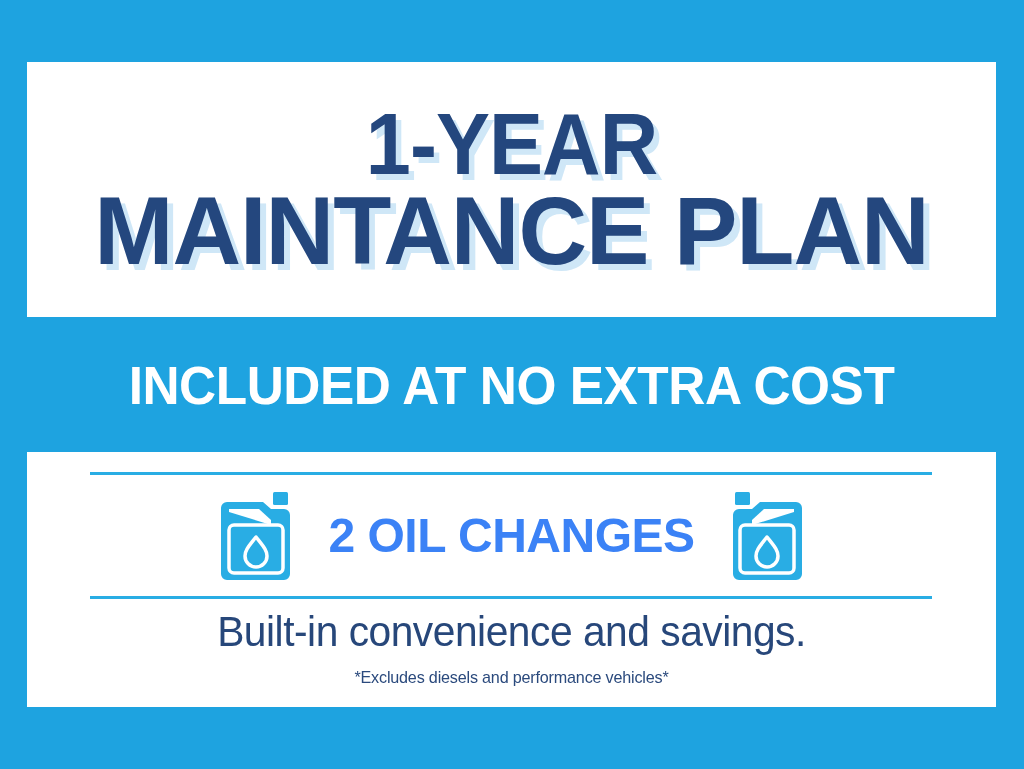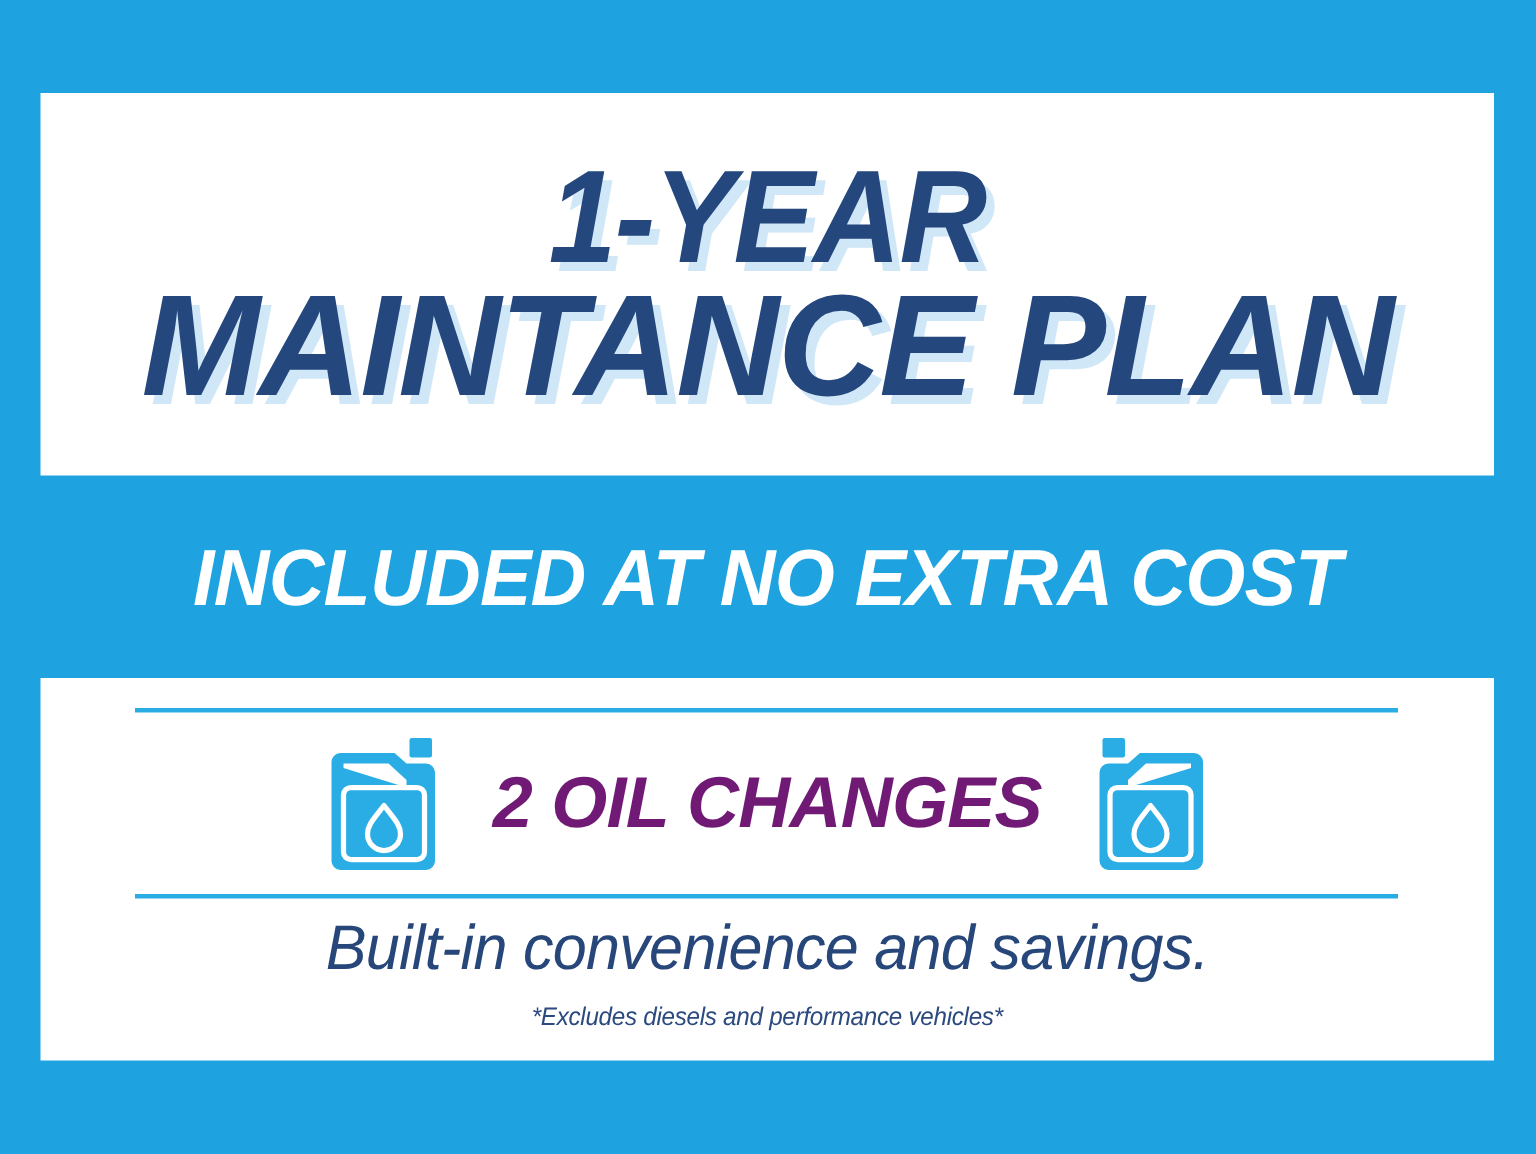--- a/index.html
+++ b/index.html
@@ -14,21 +14,20 @@
     font-family: "Liberation Sans", sans-serif;
     background: #1ea3e0;
   }
 
   #poster {
     position: relative;
     width: 1024px;
     height: 769px;
     background: #1ea3e0;
     box-sizing: border-box;
-    font-style: italic;
   }
 
   
   .panel {
     position: absolute;
     background: #ffffff;
   }
 
   #headline-panel {
     left: 27px;
@@ -120,21 +119,21 @@
   }
 
   .oil-icon {
     flex: 0 0 auto;
     width: 76px;
     height: 92px;
     display: block;
   }
 
   #oil-label {
-    color: #701a75;
+    color: #3b82f6;
     font-family: "Liberation Sans", sans-serif;
     font-weight: 700;
     font-size: 48px;
     letter-spacing: -0.5px;
     white-space: nowrap;
   }
 
   
   #tagline {
     position: absolute;

